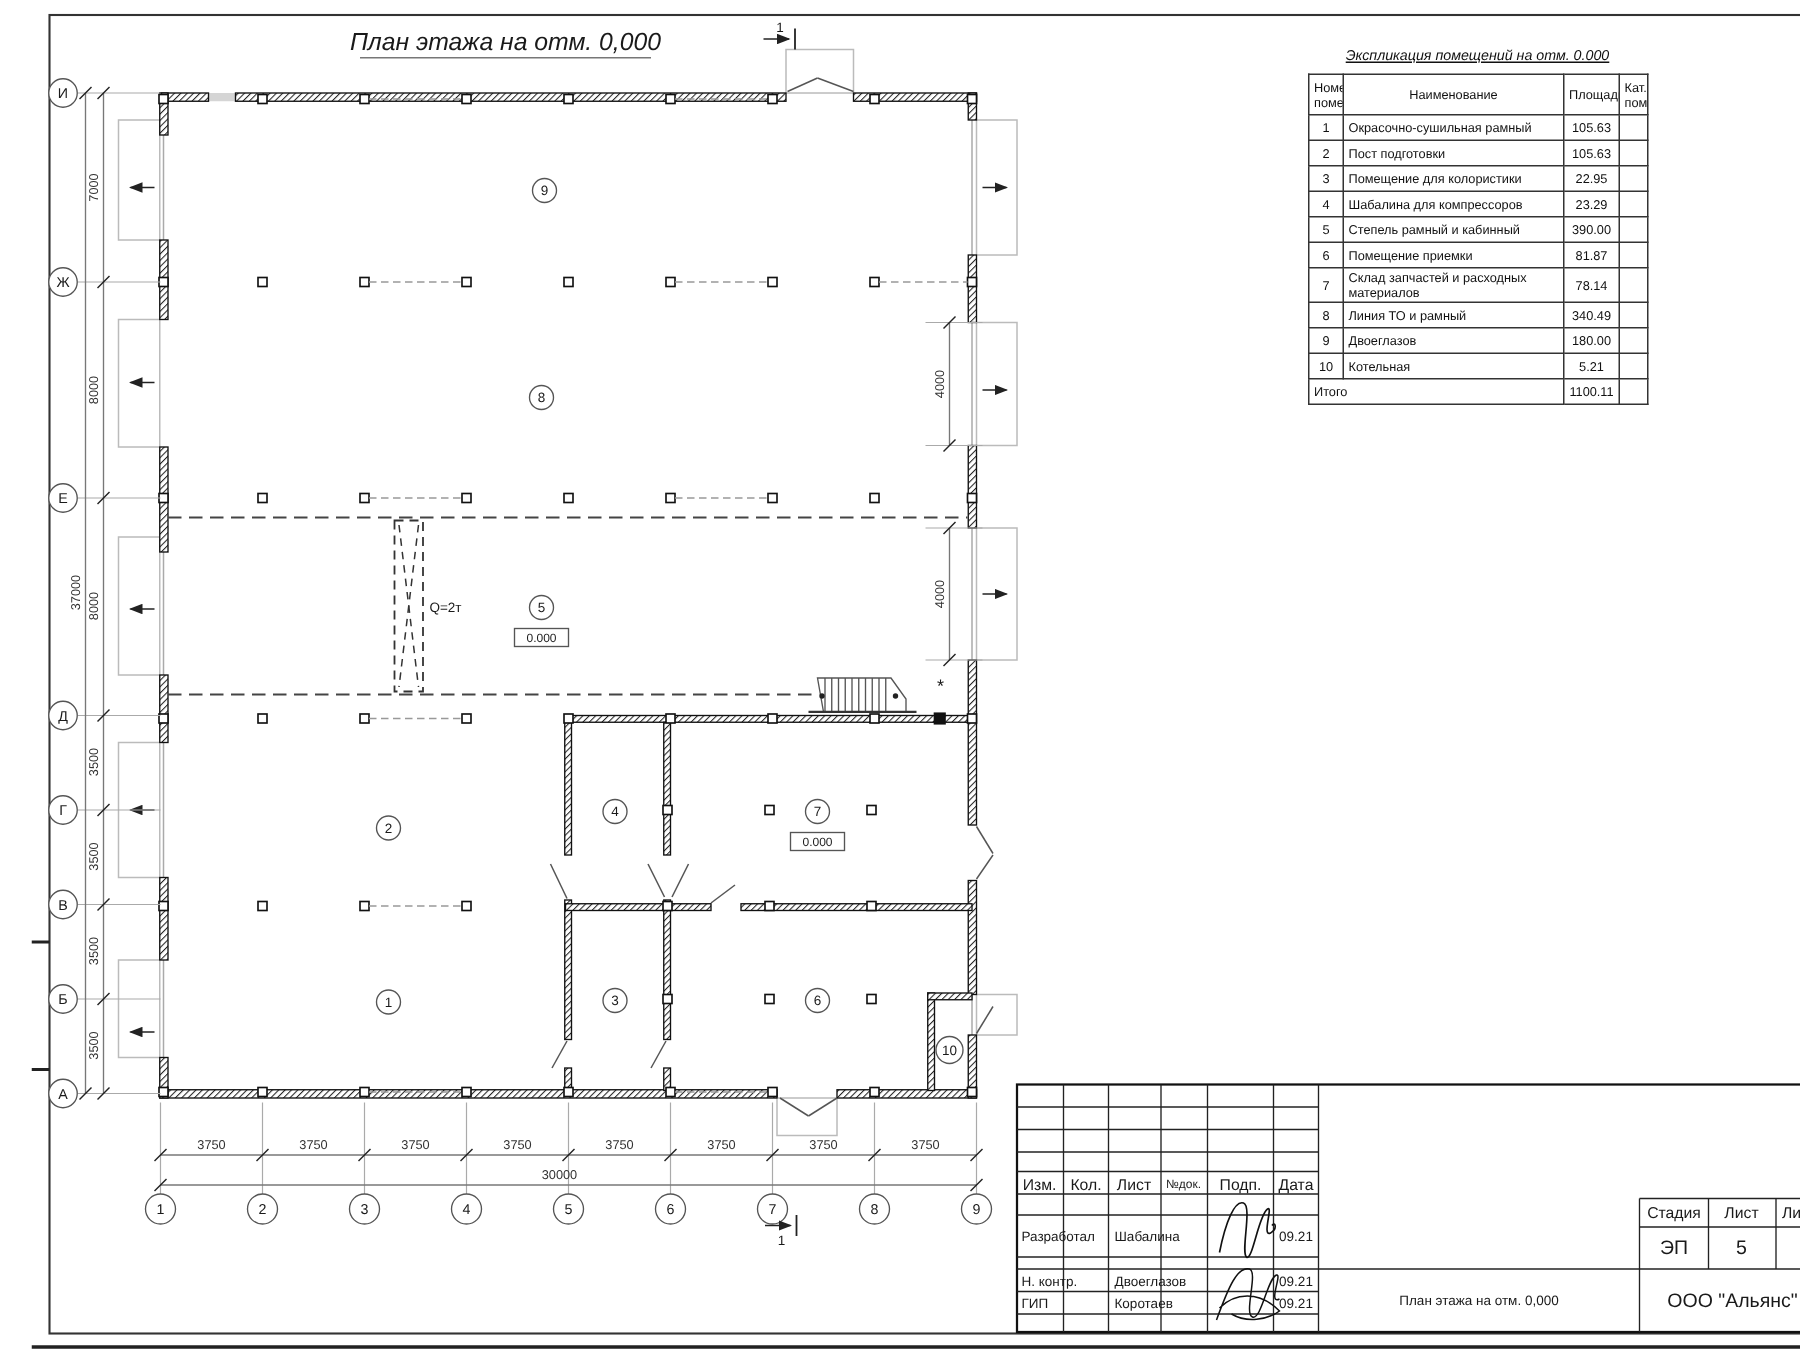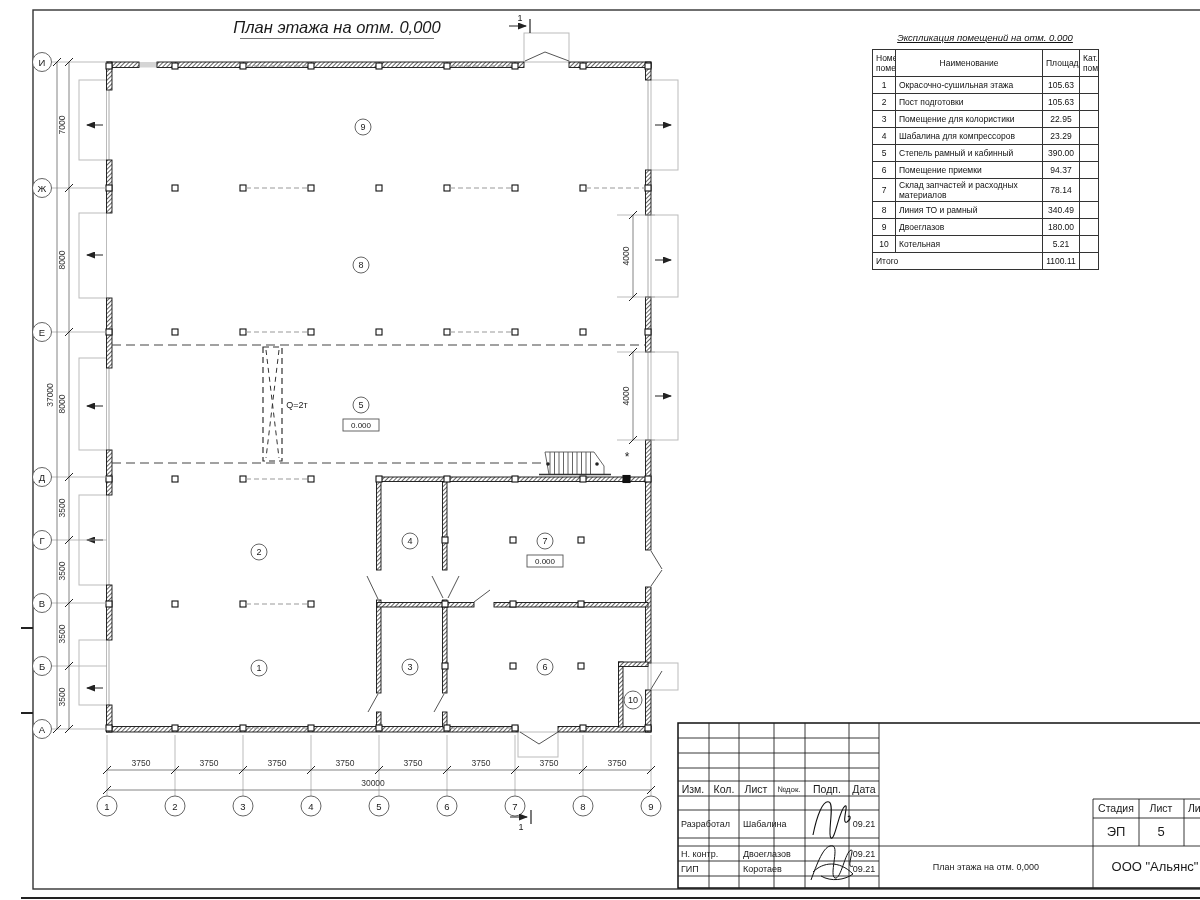--- a/index.html
+++ b/index.html
@@ -516,21 +516,21 @@
       <tr>
         <th>Номер помещ.</th>
         <th>Наименование</th>
         <th>Площадь</th>
         <th>Кат. пом.</th>
       </tr>
     </thead>
     <tbody id="sched-body">
           <tr>
             <td class="c">1</td>
-            <td>Окрасочно-сушильная этажа</td>
+            <td>Окрасочно-сушильная рамный</td>
             <td class="c">105.63</td>
             <td class="c"></td>
           </tr>
           <tr>
             <td class="c">2</td>
             <td>Пост подготовки</td>
             <td class="c">105.63</td>
             <td class="c"></td>
           </tr>
           <tr>
@@ -547,21 +547,21 @@
           </tr>
           <tr>
             <td class="c">5</td>
             <td>Степель рамный и кабинный</td>
             <td class="c">390.00</td>
             <td class="c"></td>
           </tr>
           <tr>
             <td class="c">6</td>
             <td>Помещение приемки</td>
-            <td class="c">94.37</td>
+            <td class="c">81.87</td>
             <td class="c"></td>
           </tr>
           <tr>
             <td class="c">7</td>
             <td>Склад запчастей и расходных материалов</td>
             <td class="c">78.14</td>
             <td class="c"></td>
           </tr>
           <tr>
             <td class="c">8</td>

